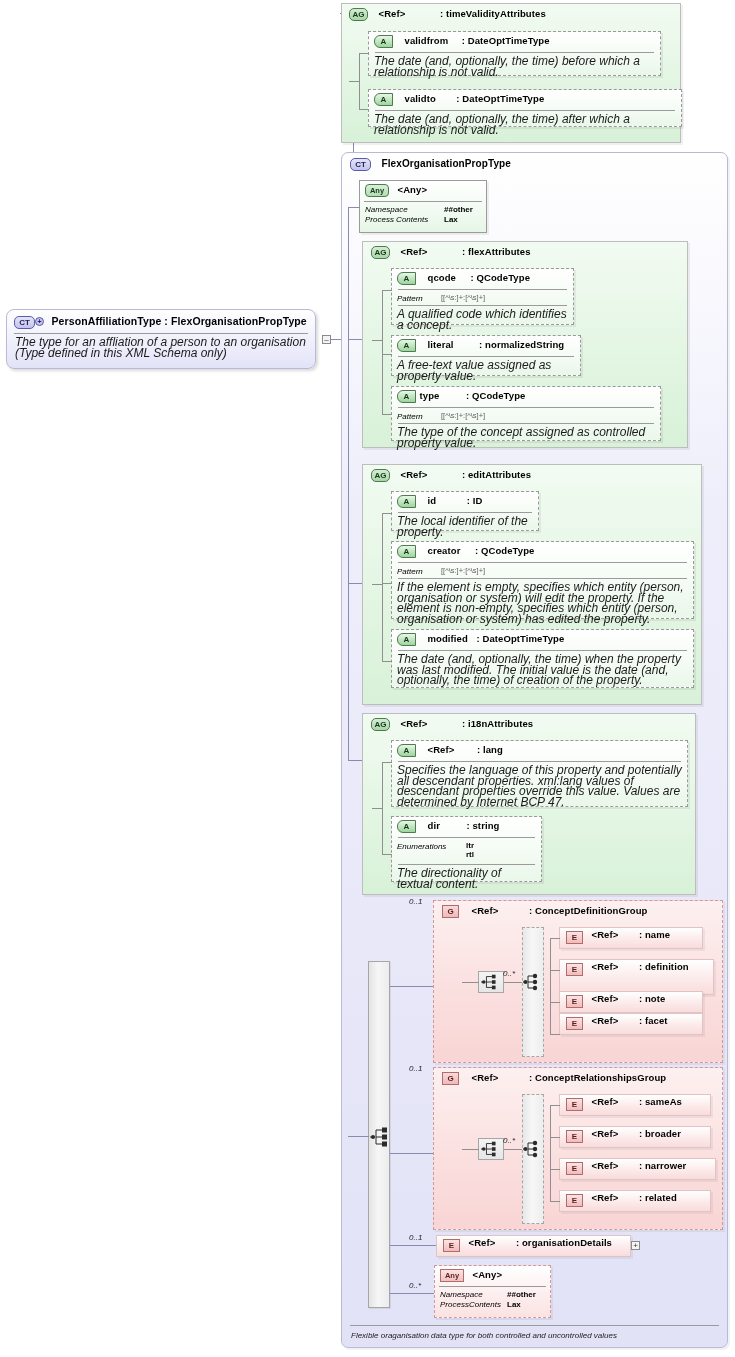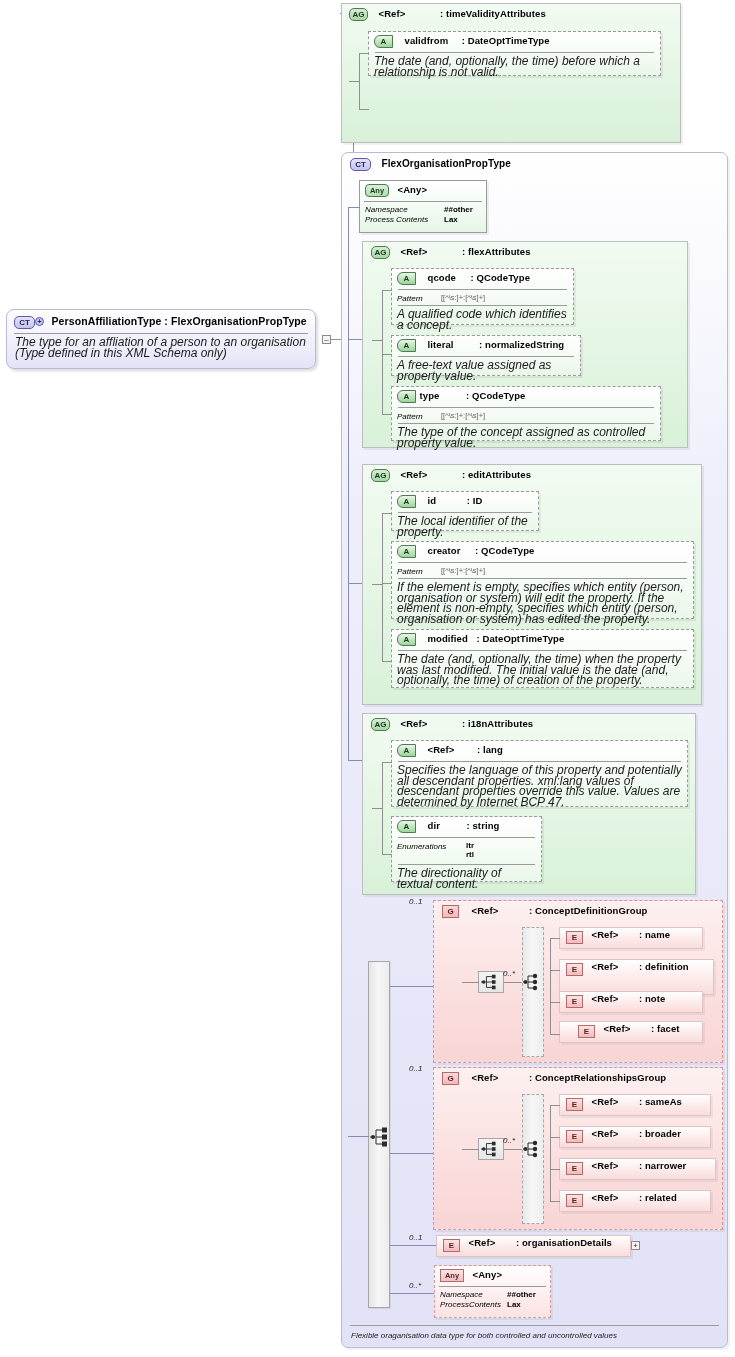--- a/index.html
+++ b/index.html
@@ -155,20 +155,27 @@
   </div>
 
   <div class="abs box-attr" style="left:26px; top:27px; width:293px; height:45px;">
     <span class="badge badge-a">A</span>
     <span class="hdr" style="margin-left:9px;">validfrom</span>
     <span class="hdr" style="margin-left:11px;">: DateOptTimeType</span>
     <div class="rule" style="margin:4px 1px 3px 1px;"></div>
     <div class="desc">The date (and, optionally, the time) before which a relationship is not valid.</div>
   </div>
 
+  <div class="abs box-attr" style="left:26px; top:85px; width:314px; height:38px;">
+    <span class="badge badge-a">A</span>
+    <span class="hdr" style="margin-left:9px;">validto</span>
+    <span class="hdr" style="margin-left:18px;">: DateOptTimeType</span>
+    <div class="rule" style="margin:4px 1px 3px 1px;"></div>
+    <div class="desc">The date (and, optionally, the time) after which a relationship is not valid.</div>
+  </div>
 
   <div class="ln lnv lng" style="left:17px; top:49px; height:56px;"></div>
   <div class="ln lnh lng" style="left:17px; top:49px; width:10px;"></div>
   <div class="ln lnh lng" style="left:17px; top:105px; width:10px;"></div>
   <div class="ln lnh lng" style="left:7px; top:77px; width:10px;"></div>
 </div>
 
 <div class="abs box-ct" style="left:341px; top:152px; width:387px; height:1196px;">
   <div style="padding:5px 0 0 8px;">
     <span class="badge badge-ct">CT</span>
@@ -394,21 +401,21 @@
     <span class="hdr" style="margin-left:6px;">&lt;Ref&gt;</span>
     <span class="hdr" style="margin-left:18px;">: definition</span>
   </div>
 
   <div class="abs box-elem" style="left:125px; top:90px; width:144px; height:22px;">
     <span class="badge badge-e" style="margin:3px 0 0 6px;">E</span>
     <span class="hdr" style="margin-left:6px;">&lt;Ref&gt;</span>
     <span class="hdr" style="margin-left:18px;">: note</span>
   </div>
 
-  <div class="abs box-elem" style="left:125px; top:120px; width:144px; height:22px;padding-left:12px;">
+  <div class="abs box-elem" style="left:125px; top:112px; width:144px; height:22px;">
     <span class="badge badge-e" style="margin:3px 0 0 6px;">E</span>
     <span class="hdr" style="margin-left:6px;">&lt;Ref&gt;</span>
     <span class="hdr" style="margin-left:18px;">: facet</span>
   </div>
 
   <div class="ln lnv lng" style="left:116px; top:37px; width:1px; height:96px;"></div>
   <div class="ln lnh lng" style="left:116px; top:37px; width:10px;"></div>
   <div class="ln lnh lng" style="left:116px; top:69px; width:10px;"></div>
   <div class="ln lnh lng" style="left:116px; top:101px; width:10px;"></div>
   <div class="ln lnh lng" style="left:116px; top:133px; width:10px;"></div>

